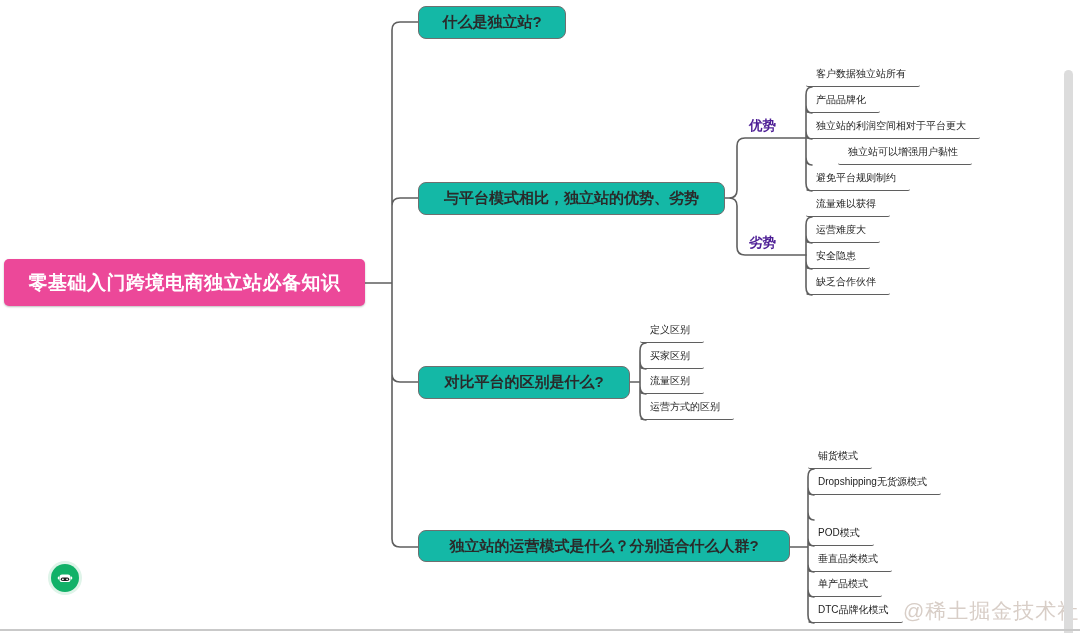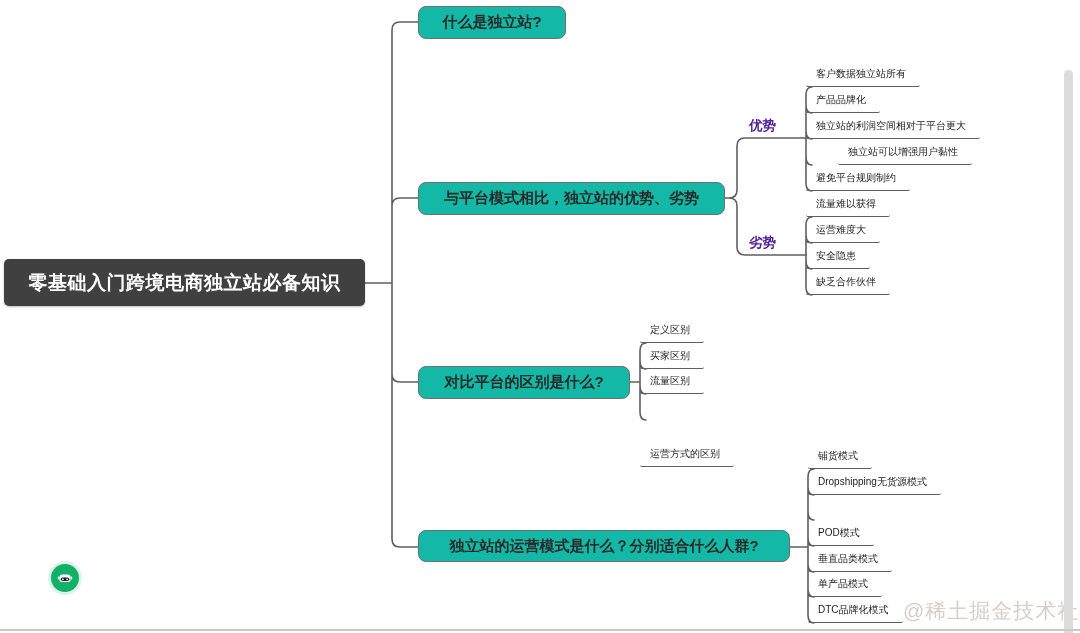--- a/index.html
+++ b/index.html
@@ -11,21 +11,21 @@
     color: #1f1f1f;
   }
   #canvas { position: absolute; inset: 0; }
   svg.connectors { position: absolute; left: 0; top: 0; pointer-events: none; }
 
   
   .root-node {
     position: absolute;
     left: 4px; top: 259px;
     width: 361px; height: 47px;
-    background: #404040;
+    background: #ec4899;
     border-radius: 5px;
     display: flex; align-items: center; justify-content: center;
     color: #ffffff;
     font-size: 19px;
     font-weight: 700;
     letter-spacing: 0.5px;
     box-shadow: 0 1px 2px rgba(0,0,0,.25);
     white-space: nowrap;
   }
 
@@ -173,21 +173,21 @@
   <div class="leaf" style="left:806px; top:170px;">避免平台规则制约</div>
 
   <div class="leaf" style="left:806px; top:196px;">流量难以获得</div>
   <div class="leaf" style="left:806px; top:222px;">运营难度大</div>
   <div class="leaf" style="left:806px; top:248px;">安全隐患</div>
   <div class="leaf" style="left:806px; top:274px;">缺乏合作伙伴</div>
 
   <div class="leaf" style="left:640px; top:322px;">定义区别</div>
   <div class="leaf" style="left:640px; top:348px;">买家区别</div>
   <div class="leaf" style="left:640px; top:373px;">流量区别</div>
-  <div class="leaf" style="left:640px; top:399px;margin-top:47px;">运营方式的区别</div>
+  <div class="leaf" style="left:640px; top:399px;">运营方式的区别</div>
 
   <div class="leaf" style="left:808px; top:448px;">铺货模式</div>
   <div class="leaf" style="left:808px; top:474px;">Dropshipping无货源模式</div>
   <div class="leaf" style="left:808px; top:525px;">POD模式</div>
   <div class="leaf" style="left:808px; top:551px;">垂直品类模式</div>
   <div class="leaf" style="left:808px; top:576px;">单产品模式</div>
   <div class="leaf" style="left:808px; top:602px;">DTC品牌化模式</div>
 
   <div class="watermark">@稀土掘金技术社区</div>
 

